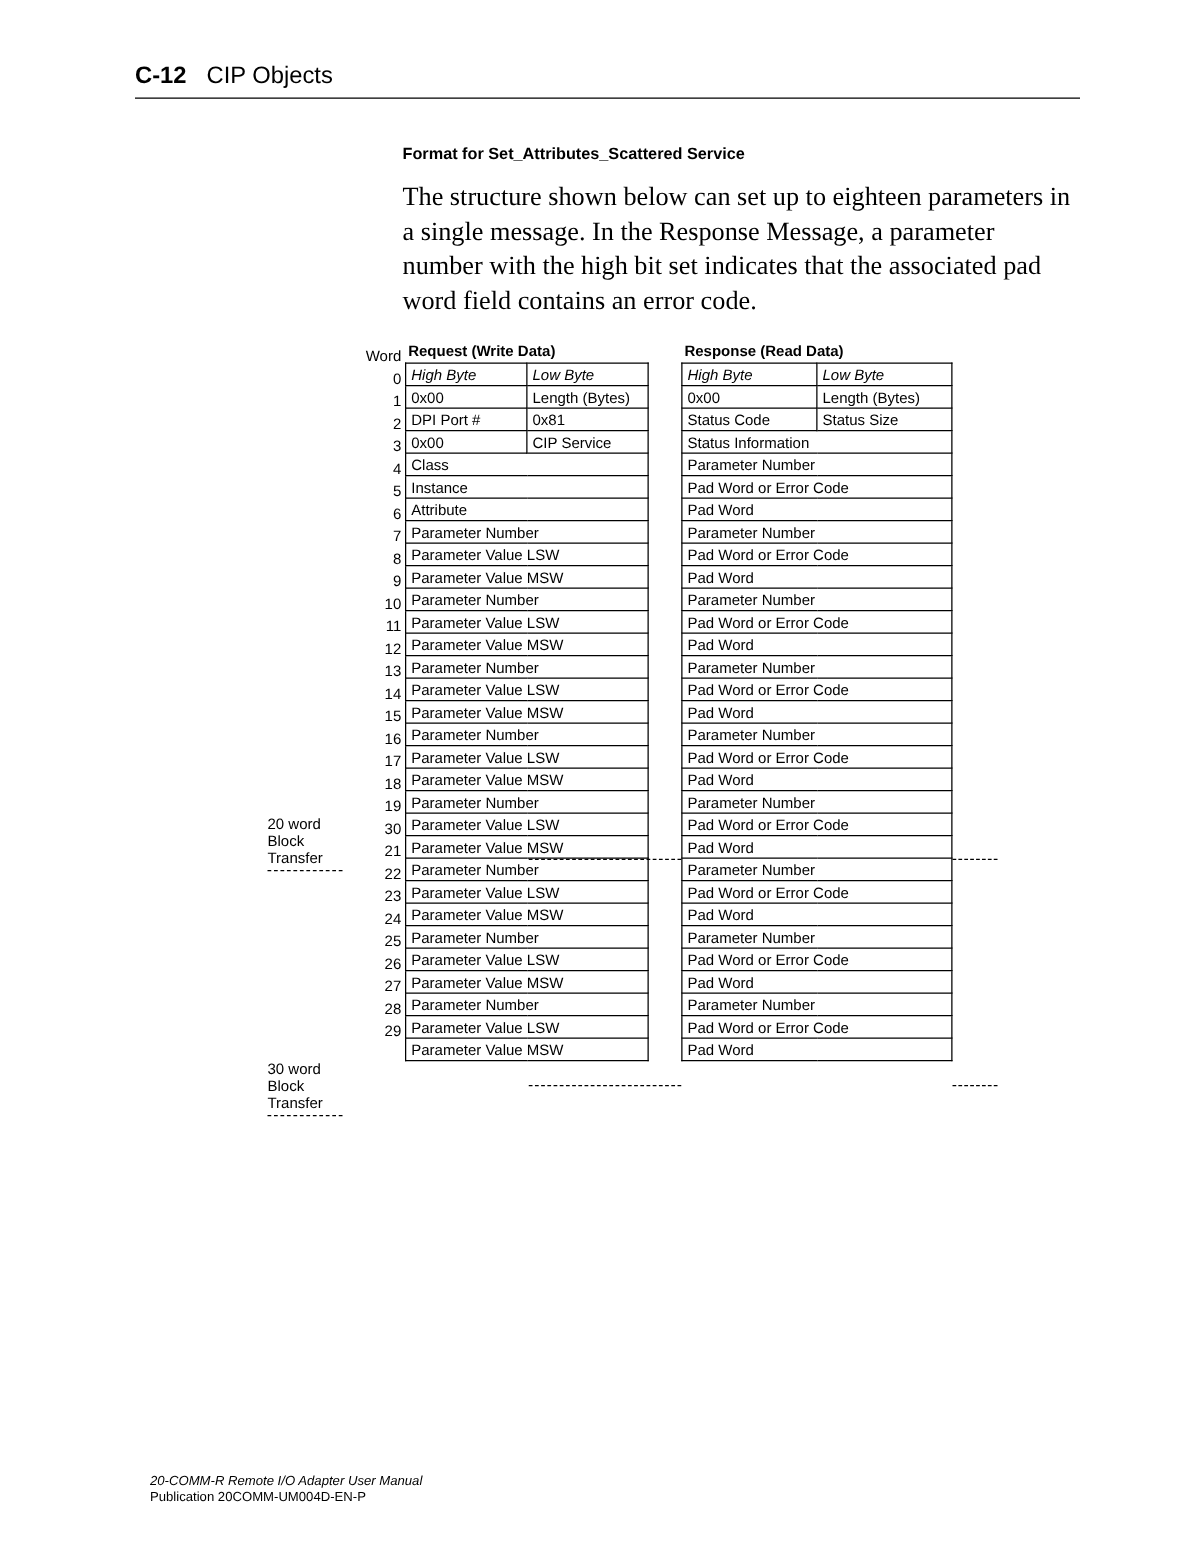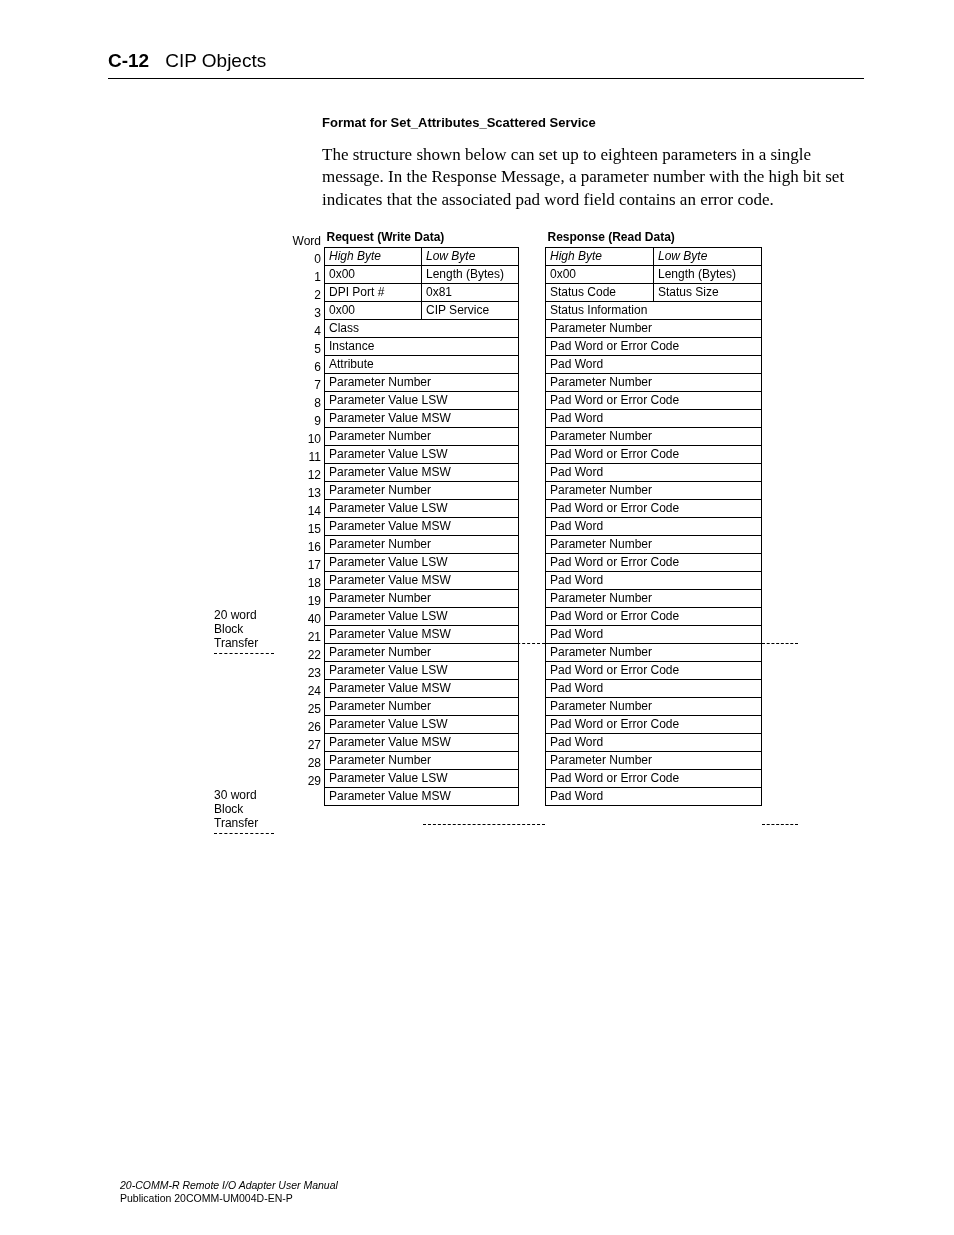--- a/index.html
+++ b/index.html
@@ -28,21 +28,21 @@
   }
   .header-page { font-weight: bold; }
   .content { margin-left: 214px; }
   .section-title {
     font-family: Liberation Sans, sans-serif;
     font-weight: bold;
     font-size: 13px;
     margin-bottom: 14px;
   }
   .body-text {
-    font-size: 17px;
+    font-size: 21px;
     line-height: 1.32;
     margin-bottom: 18px;
   }
   .tables-wrap {
     position: relative;
     margin-left: -108px;
     display: flex;
     align-items: flex-start;
   }
   .annot-col {
@@ -140,21 +140,21 @@
   <div class="content">
     <div class="section-title">Format for Set_Attributes_Scattered Service</div>
     <div class="body-text">The structure shown below can set up to eighteen parameters in a single message. In the Response Message, a parameter number with the high bit set indicates that the associated pad word field contains an error code.</div>
 
     <div class="tables-wrap">
 
       <div class="annot-col">
         <div class="annot dborder-b" style="top:378px;">
           <span>20 word Block Transfer</span>
         </div>
-        <div class="annot dborder-b" style="top:558px;">
+        <div class="annot dborder-b" style="top:574px;">
           <span>30 word Block Transfer</span>
         </div>
       </div>
 
       <div class="word-col">
         <div class="hdr">Word</div>
         <div id="word-cells">
             <div class="cell">0</div>
             <div class="cell">1</div>
             <div class="cell">2</div>
@@ -168,21 +168,21 @@
             <div class="cell">10</div>
             <div class="cell">11</div>
             <div class="cell">12</div>
             <div class="cell">13</div>
             <div class="cell">14</div>
             <div class="cell">15</div>
             <div class="cell">16</div>
             <div class="cell">17</div>
             <div class="cell">18</div>
             <div class="cell">19</div>
-            <div class="cell">40</div>
+            <div class="cell">30</div>
             <div class="cell">21</div>
             <div class="cell">22</div>
             <div class="cell">23</div>
             <div class="cell">24</div>
             <div class="cell">25</div>
             <div class="cell">26</div>
             <div class="cell">27</div>
             <div class="cell">28</div>
             <div class="cell">29</div>
           </div>

